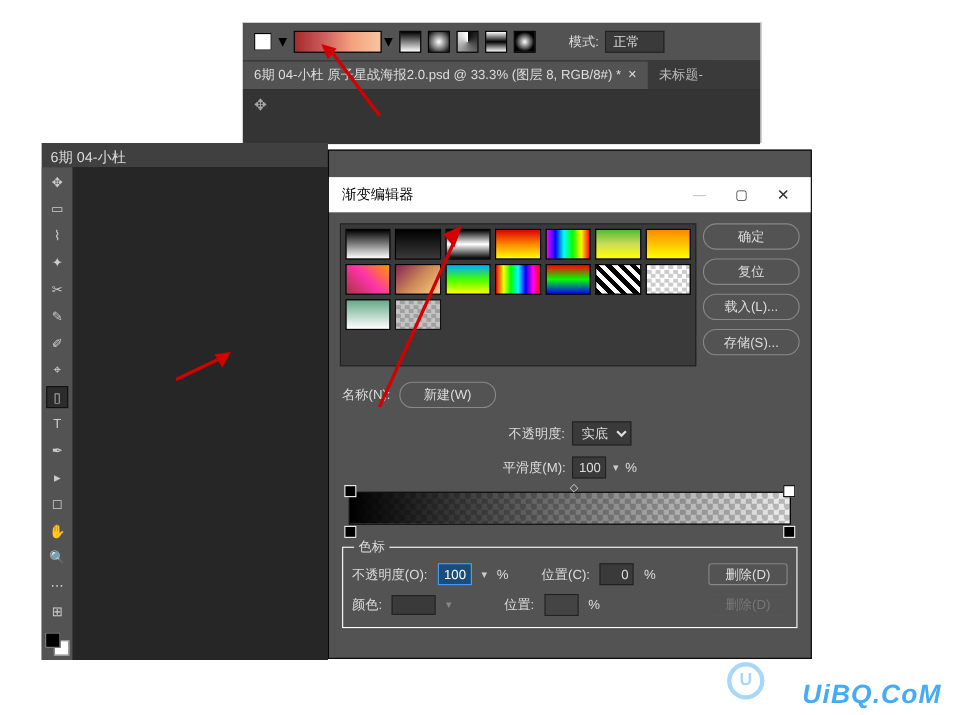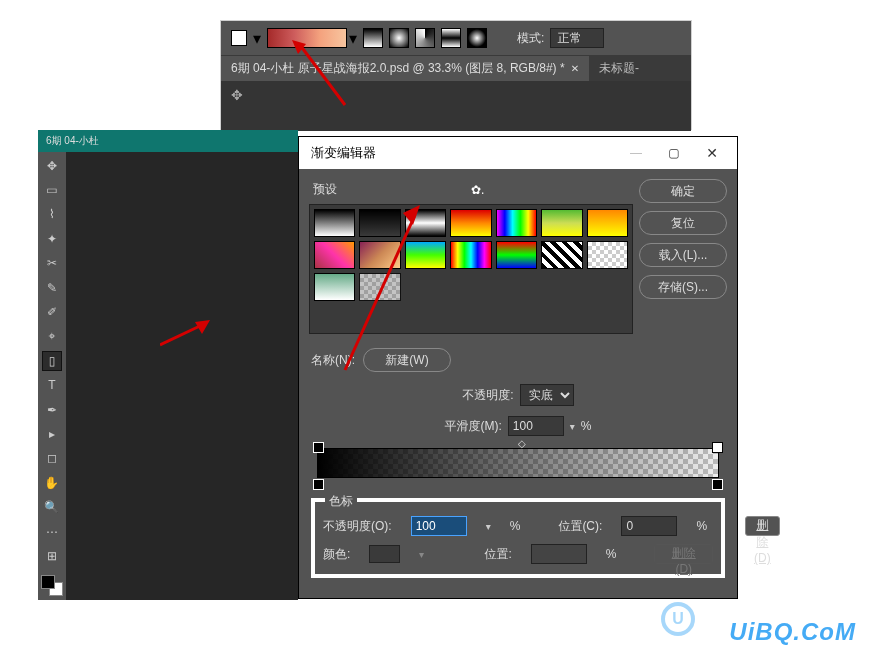--- a/index.html
+++ b/index.html
@@ -27,33 +27,33 @@
   .top-canvas { height:50px; background:#343434; position:relative; }
   .tool-move { position:absolute; left:10px; top:6px; color:#aaa; font-size:14px; }
 
   
   .arrow1 { position:absolute; left:290px; top:40px; width:60px; height:70px; pointer-events:none; }
   .arrow2 { position:absolute; left:330px; top:200px; width:100px; height:180px; pointer-events:none; }
   .arrow3 { position:absolute; left:160px; top:320px; width:50px; height:30px; pointer-events:none; }
 
   
   .left-win { position:absolute; left:38px; top:130px; width:260px; height:470px; background:#2b2b2b; }
-  .left-title { height:22px; background:#0f766e; color:#ddd; font-size:10px; padding:4px 8px; }
+  .left-title { height:22px; background:#404040; color:#ddd; font-size:13px; padding:4px 8px; }
   .left-body { display:flex; height:calc(100% - 22px); background:#333; }
   .left-tools { width:28px; background:#535353; display:flex; flex-direction:column; align-items:center; padding:4px 0; gap:5px; }
   .tbtn { width:20px; height:20px; display:flex; align-items:center; justify-content:center; color:#ccc; font-size:12px; cursor:pointer; border:1px solid transparent; }
   .tbtn.active { background:#2c2c2c; border:1px solid #111; }
   .swatches-pair { position:relative; width:22px; height:22px; margin-top:4px; }
   .sw-fg { position:absolute; left:0; top:0; width:14px; height:14px; background:#000; border:1px solid #888; }
   .sw-bg { position:absolute; right:0; bottom:0; width:14px; height:14px; background:#fff; border:1px solid #888; }
   .left-canvas { flex:1; background:#262626; }
 
   
   .gedit { position:absolute; left:298px; top:136px; width:440px; height:463px; background:#535353; border:1px solid #000; }
-  .gedit-titlebar { height:32px; background:#fff; display:flex; align-items:center; padding:0 6px 0 12px; }
+  .gedit-titlebar { height:32px; background:#fff; display:flex; align-items:center; padding:0 6px 0 12px;margin-top:24px; }
   .gedit-title { flex:1; font-size:13px; color:#000; }
   .winctl { width:38px; height:28px; display:flex; align-items:center; justify-content:center; font-size:12px; color:#333; cursor:pointer; }
   .winctl.min::before { content:"—"; color:#bbb; }
   .winctl.max::before { content:"▢"; }
   .winctl.close::before { content:"✕"; font-size:14px; }
 
   .gedit-body { display:flex; padding:10px; gap:6px; }
   .presets-panel { flex:1; }
   .presets-hdr { display:flex; align-items:center; color:#ddd; font-size:12px; padding:2px 4px 6px; }
   .presets-hdr span { flex:1; }
@@ -80,38 +80,38 @@
   .btn-col { width:88px; display:flex; flex-direction:column; gap:8px; }
   .ps-btn { height:24px; border:1px solid #888; border-radius:12px; background:#535353; color:#ddd; font-size:12px; cursor:pointer; }
 
   .name-row { display:flex; align-items:center; gap:8px; padding:4px 12px 10px; }
   .lbl { color:#ddd; font-size:12px; }
   .name-input { flex:1; background:#3a3a3a; border:1px solid #222; color:#ddd; font-size:12px; padding:3px 6px; }
   .ps-btn.wide { width:88px; }
 
   .gtype-row, .smooth-row { display:flex; align-items:center; justify-content:center; gap:6px; padding:2px 0 8px; }
   .sel-small { background:#3a3a3a; color:#ddd; border:1px solid #222; font-size:12px; padding:2px 4px; }
-  .num-box { background:#3a3a3a; color:#ddd; border:1px solid #222; width:56px; font-size:12px; padding:2px 4px; text-align:left; }
+  .num-box { background:#3a3a3a; color:#ddd; border:1px solid #222; width:31px; font-size:12px; padding:2px 4px; text-align:right; }
   .num-box.hl { border:1px solid #4aa3ff; background:#1a4d7a; color:#fff; }
 
   .grad-bar-wrap { padding:4px 18px 2px; position:relative; }
   .grad-bar { height:30px; border:1px solid #000; background:linear-gradient(to right, #000 0%, rgba(0,0,0,0) 100%), repeating-conic-gradient(#bbb 0 25%, #eee 0 50%); background-size:100% 100%, 10px 10px; }
   .stop { position:absolute; width:11px; height:11px; }
   .stop.op-left { left:14px; top:-2px; background:#000; border:1px solid #fff; }
   .stop.op-right { right:14px; top:-2px; background:#fff; border:1px solid #000; }
   .stop.col-left { left:14px; bottom:-10px; background:#000; border:1px solid #fff; }
   .stop.col-right { right:14px; bottom:-10px; background:#000; border:1px solid #fff; }
   .midpt { position:absolute; left:50%; top:-6px; font-size:10px; color:#ddd; }
 
-  .stops-panel { margin:18px 12px 4px; border:4px solid #ffffff; padding:10px 8px 6px; position:relative; }
+  .stops-panel { margin:18px 12px 4px; border:1px solid #ffffff; padding:10px 8px 6px; position:relative; }
   .stops-title { position:absolute; top:-9px; left:10px; background:#535353; padding:0 4px; color:#ddd; font-size:12px; }
-  .stops-row { display:flex; align-items:center; gap:19px; padding:4px 0; font-size:12px; color:#ddd; }
+  .stops-row { display:flex; align-items:center; gap:9px; padding:4px 0; font-size:12px; color:#ddd; }
   .stops-row .lbl { white-space:nowrap; }
   .stops-row.disabled { color:#888; }
-  .ps-btn.sm { height:20px; border-radius:3px; padding:0 8px; width:72px;text-decoration:underline; }
+  .ps-btn.sm { height:20px; border-radius:3px; padding:0 8px; width:72px; }
   .ps-btn.sm.disabled { color:#777; border-color:#555; }
   .color-chip { width:40px; height:18px; border:1px solid #222; background:#3a3a3a; }
 
   .watermark { position:absolute; right:14px; bottom:4px; font-size:24px; font-style:italic; font-weight:bold; color:hsl(205,90%,55%); opacity:0.85; letter-spacing:1px; }
   .watermark-icon { position:absolute; right:175px; bottom:14px; width:34px; height:34px; border:4px solid hsl(205,90%,55%); border-radius:50%; opacity:0.4; display:flex; align-items:center; justify-content:center; color:hsl(205,90%,55%); font-size:16px; font-weight:bold; }
 </style>
 </head>
 <body>
 
 <div class="top-strip">
@@ -187,24 +187,20 @@
 <div class="gedit">
   <div class="gedit-titlebar">
     <span class="gedit-title">渐变编辑器</span>
     <span class="winctl min"></span>
     <span class="winctl max"></span>
     <span class="winctl close"></span>
   </div>
 
   <div class="gedit-body">
     <div class="presets-panel">
-      <div class="presets-hdr">
-        <span>预设</span>
-        <span class="gear">✿.</span>
-      </div>
       <div class="presets-grid">
         <div class="preset p1"></div>
         <div class="preset p2"></div>
         <div class="preset p3"></div>
         <div class="preset p4"></div>
         <div class="preset p5"></div>
         <div class="preset p6"></div>
         <div class="preset p7"></div>
         <div class="preset p8"></div>
         <div class="preset p9"></div>

